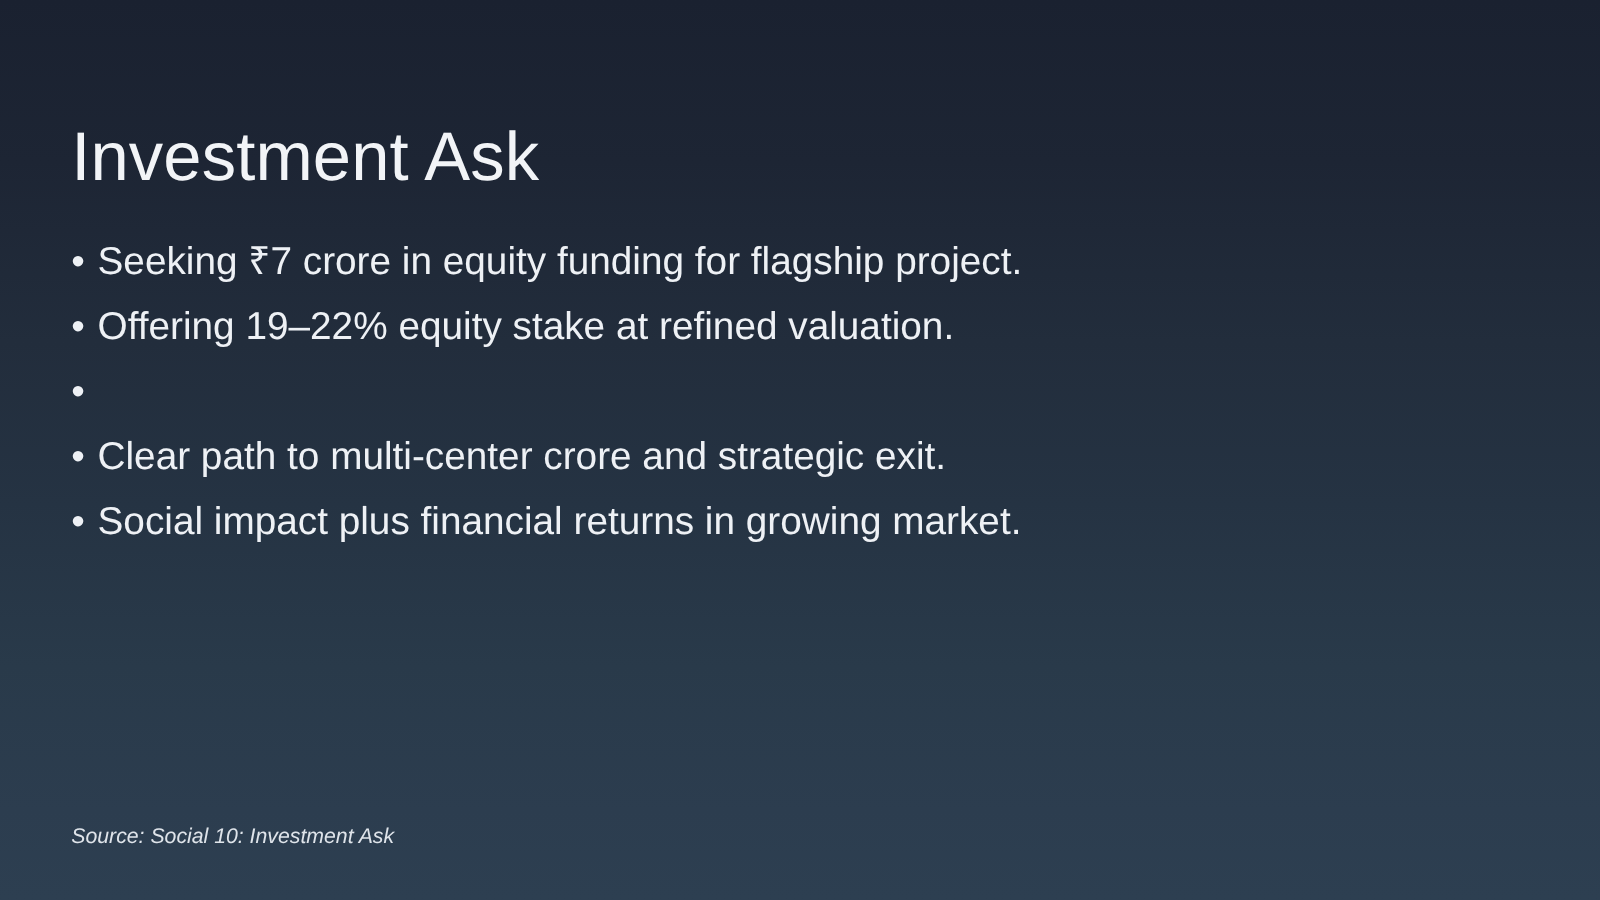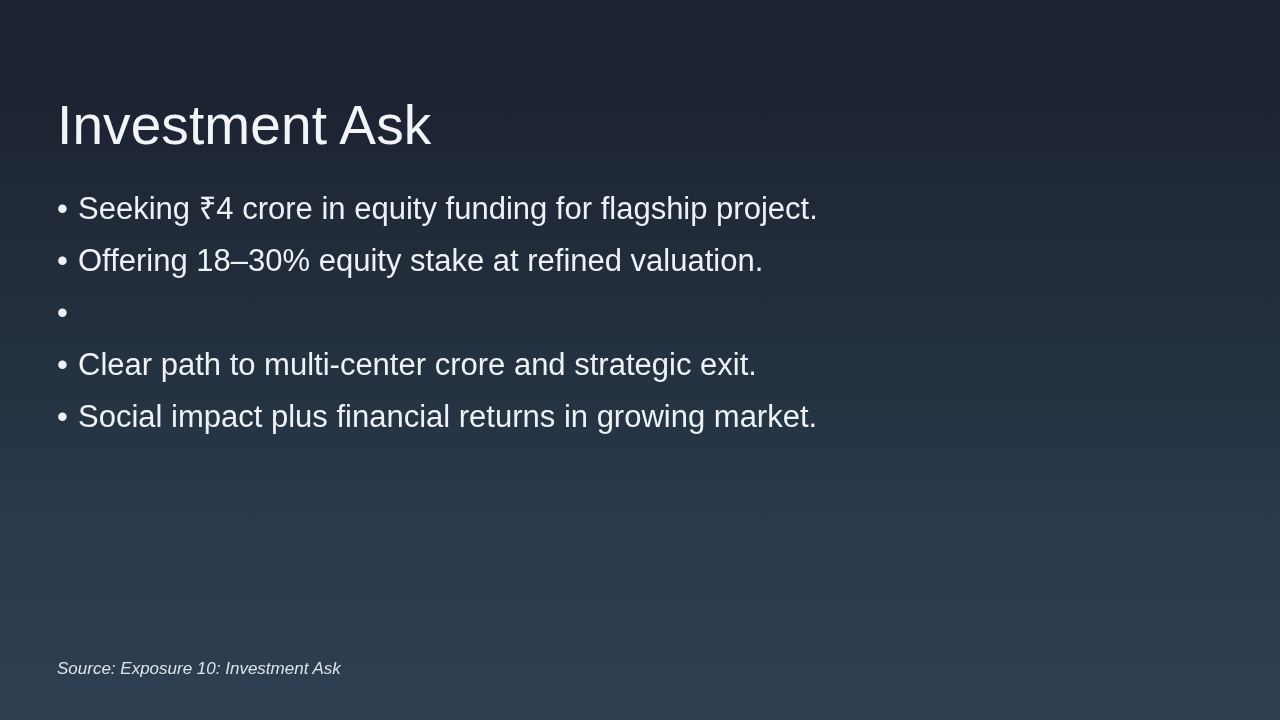--- a/index.html
+++ b/index.html
@@ -87,39 +87,39 @@
 <body>
 
 <div class="slide">
 
   <h1 class="slide-title">Investment Ask</h1>
 
   <ul class="bullet-list">
 
     <li class="bullet-item">
       <span class="bullet-marker">•</span>
-      <span class="bullet-text">Seeking ₹4 crore in equity funding for flagship project.</span>
+      <span class="bullet-text">Seeking ₹7 crore in equity funding for flagship project.</span>
     </li>
 
     <li class="bullet-item">
       <span class="bullet-marker">•</span>
-      <span class="bullet-text">Offering 18–30% equity stake at refined valuation.</span>
+      <span class="bullet-text">Offering 19–22% equity stake at refined valuation.</span>
     </li>
 
     <li class="bullet-item">
       <span class="bullet-marker">•</span>
     </li>
 
     <li class="bullet-item">
       <span class="bullet-marker">•</span>
       <span class="bullet-text">Clear path to multi-center crore and strategic exit.</span>
     </li>
 
     <li class="bullet-item">
       <span class="bullet-marker">•</span>
       <span class="bullet-text">Social impact plus financial returns in growing market.</span>
     </li>
 
   </ul>
 
-  <div class="slide-footer">Source: Exposure 10: Investment Ask</div>
+  <div class="slide-footer">Source: Social 10: Investment Ask</div>
 
 </div>
 
 </body></html>

